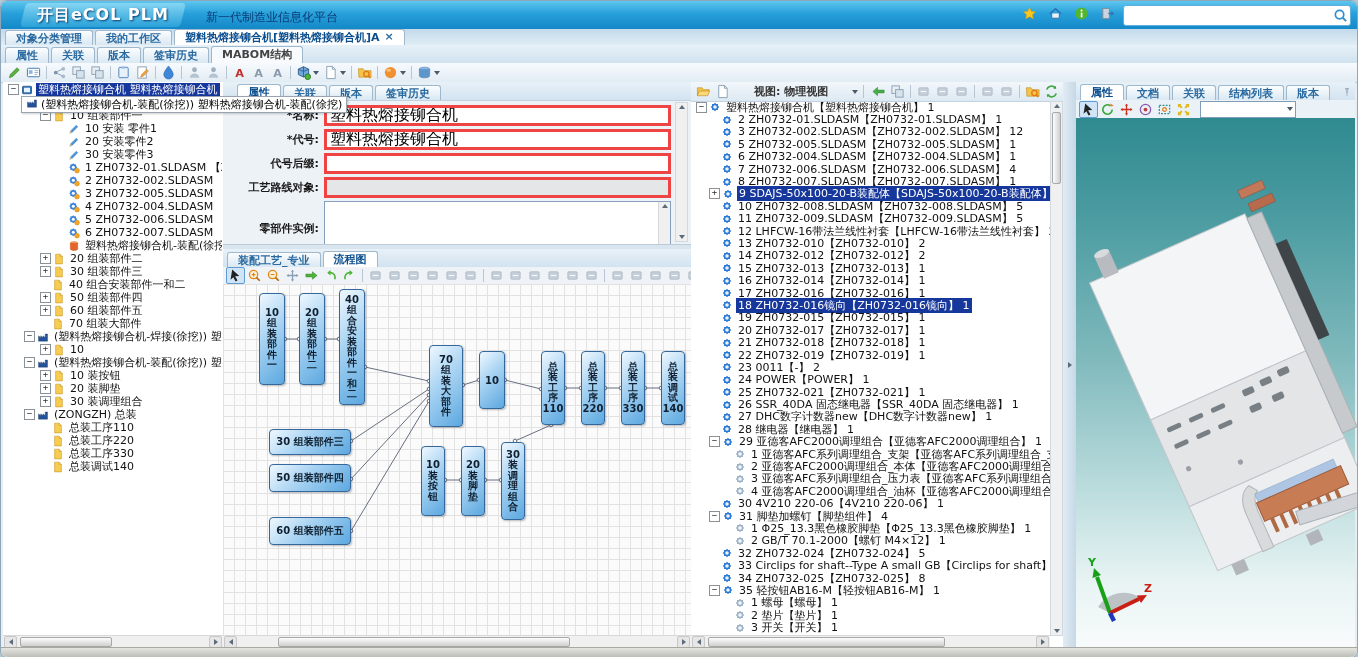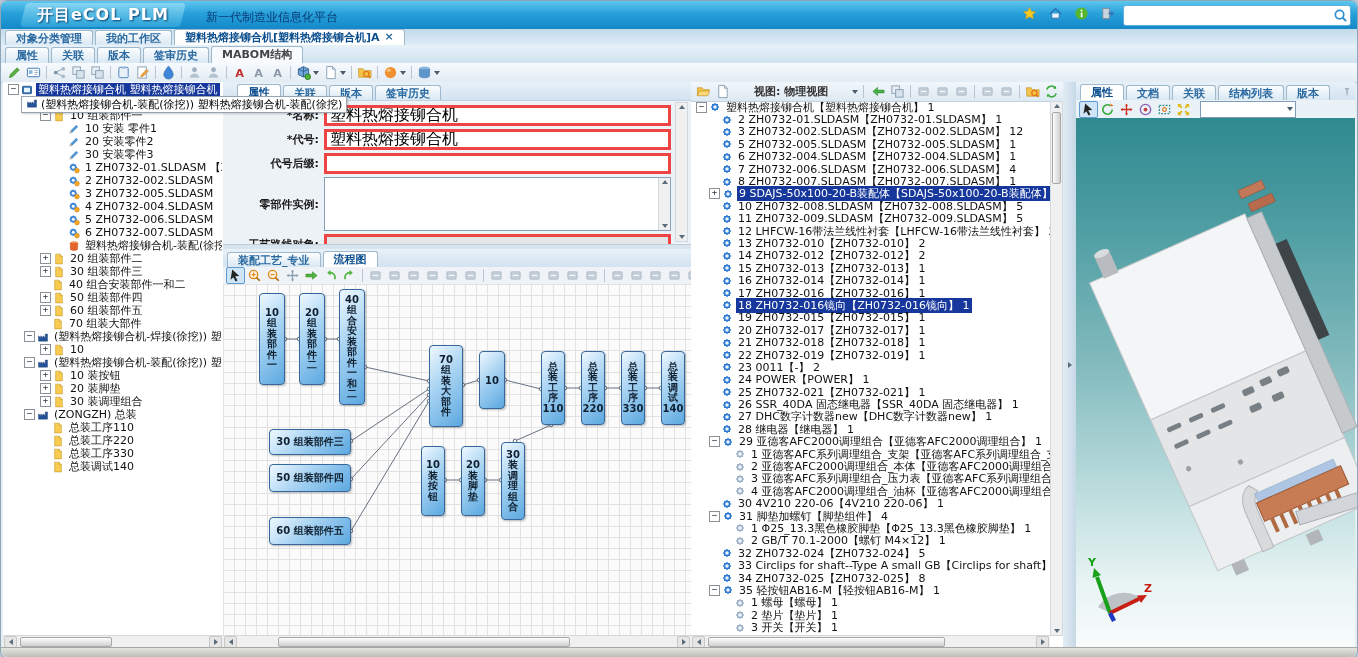--- a/index.html
+++ b/index.html
@@ -519,31 +519,31 @@
         </div>
         <div class="frow">
           <span class="flabel">*代号:</span>
           <input class="fin" value="塑料热熔接铆合机" style="">
         </div>
         <div class="frow">
           <span class="flabel">代号后缀:</span>
           <input class="fin" value="" style="">
         </div>
         <div class="frow">
+          <span class="flabel">工艺路线对象:</span>
+          <input class="fin dis" value="" disabled="" style="">
+        </div>
+        <div class="frow">
           <span class="flabel">零部件实例:</span>
           <span class="fta">
             <span class="taScroll">
               <span class="tri tri-up"></span>
               <span class="tri tri-down"></span>
             </span>
           </span>
-        </div>
-        <div class="frow">
-          <span class="flabel">工艺路线对象:</span>
-          <input class="fin dis" value="" disabled="" style="">
         </div>
       </div>
     <div id="formVScroll">
       <div class="vsb">
         <span class="tri tri-up"></span>
         <span class="tri tri-down"></span>
       </div>
     </div>
     <div id="midSplit"><span class="tri tri-up" style="margin-top:1px"></span></div>
     <div id="diagTabs">

